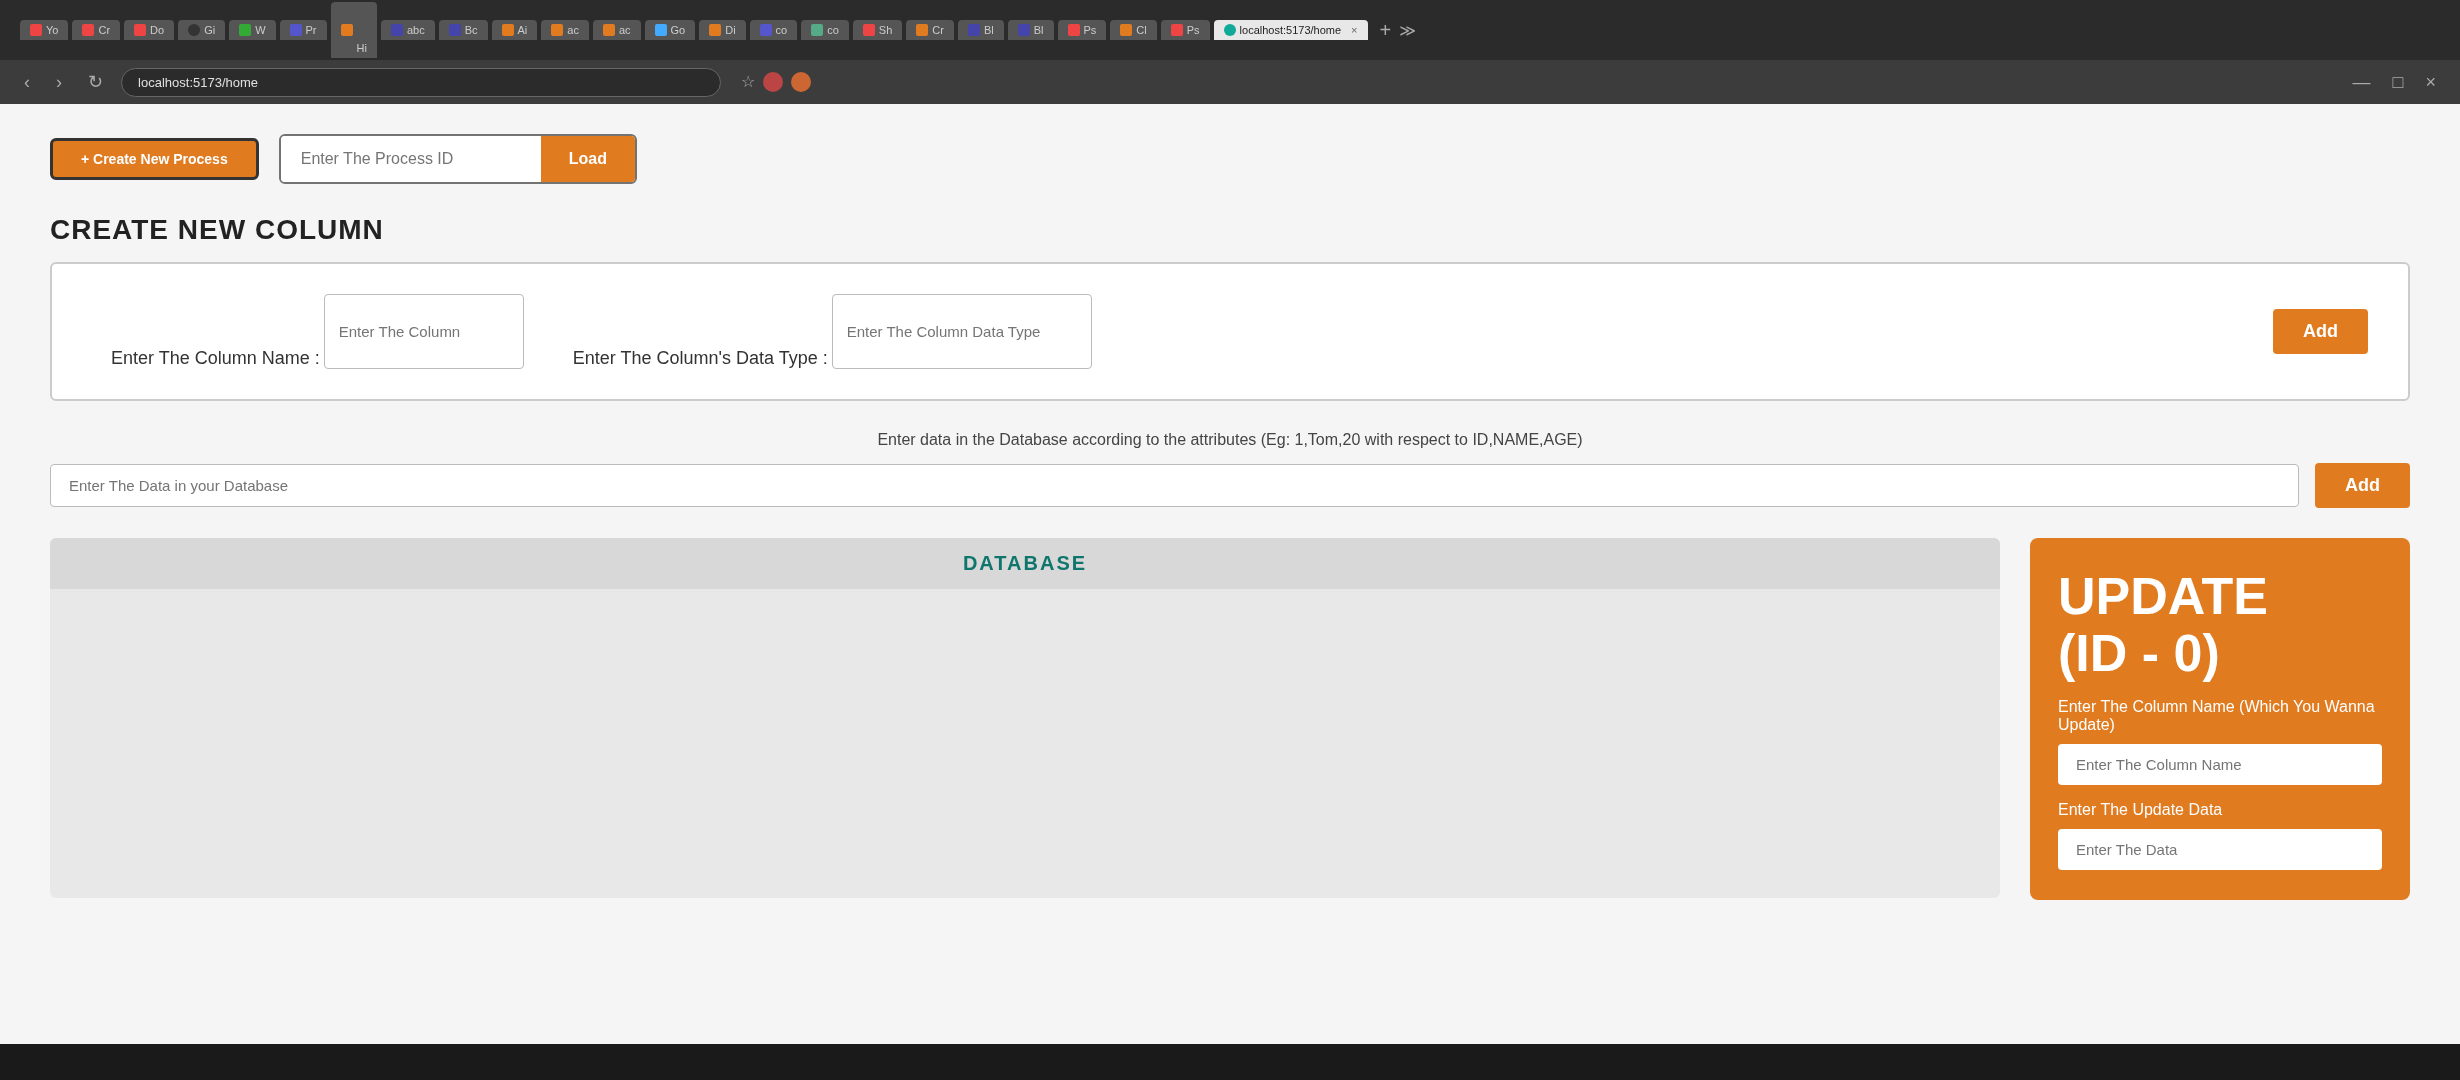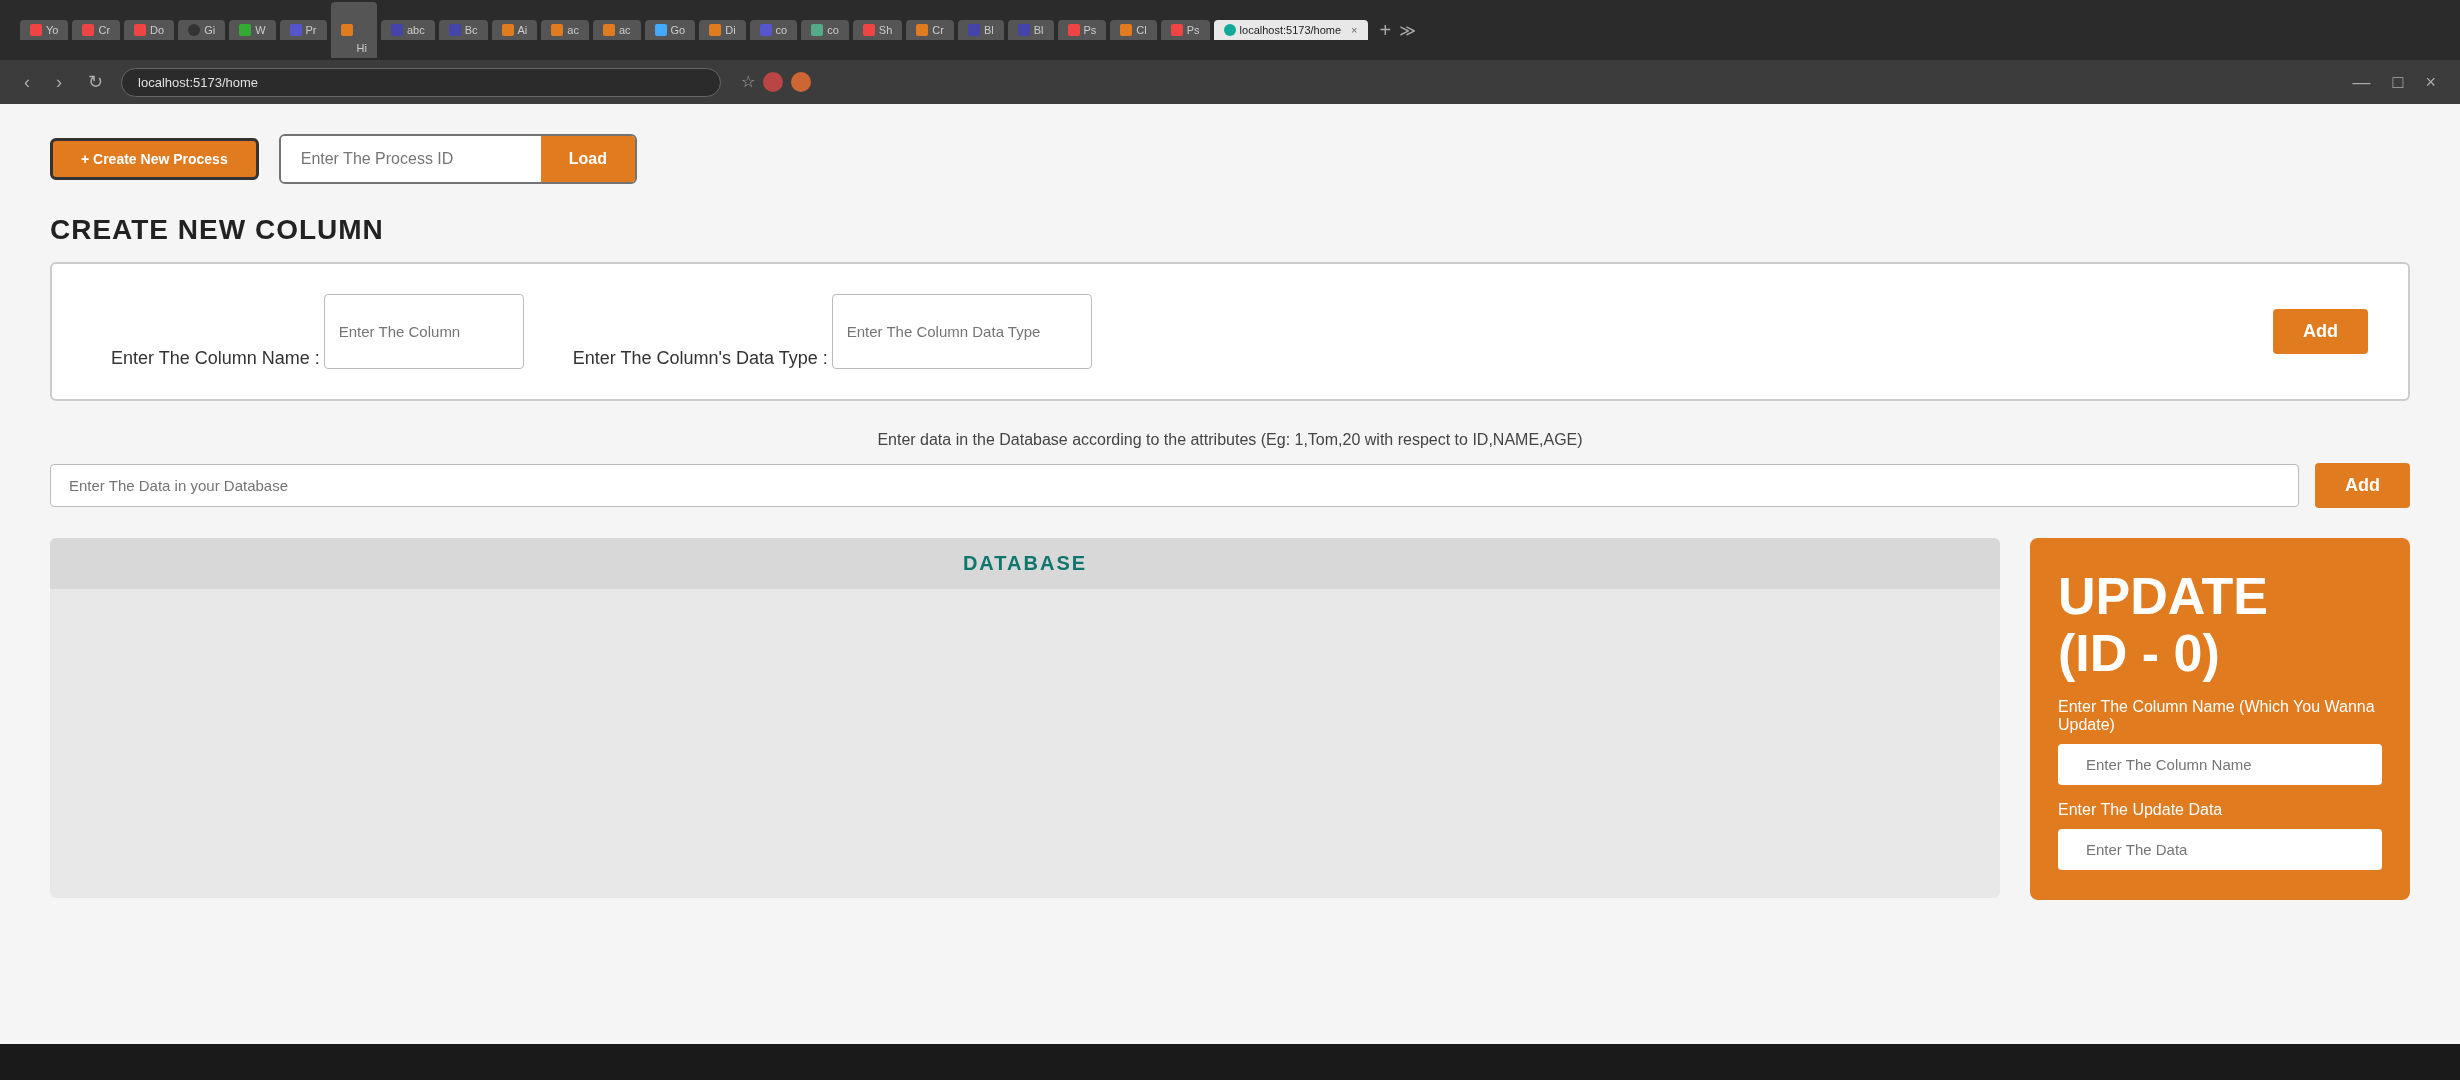--- a/index.html
+++ b/index.html
@@ -314,21 +314,21 @@
       font-size: 16px;
       color: white;
       margin-bottom: 10px;
       margin-top: 16px;
     }
 
     .update-input {
       width: 100%;
       border: none;
       border-radius: 4px;
-      padding: 12px 28px;
+      padding: 12px 18px;
       font-size: 15px;
       outline: none;
       background: white;
       color: #333;
     }
   </style>
 </head>
 <body>
 
 <div class="browser-chrome">

